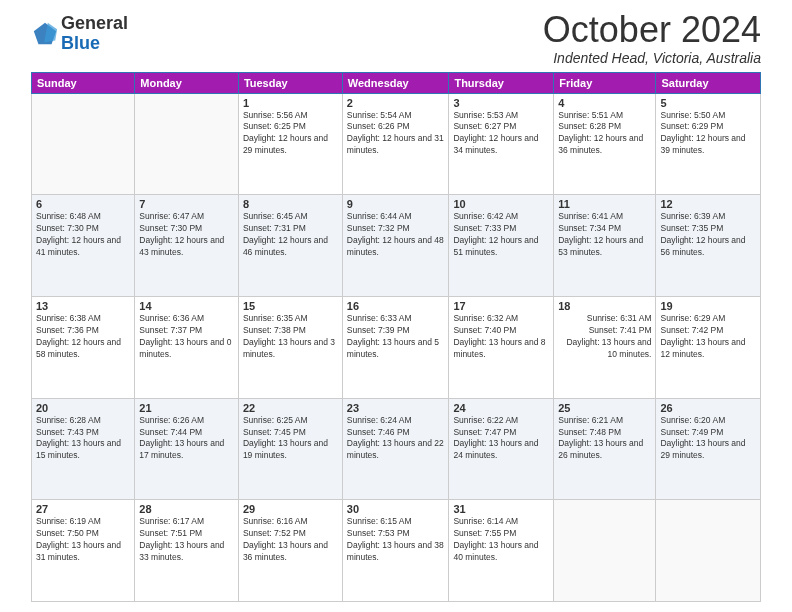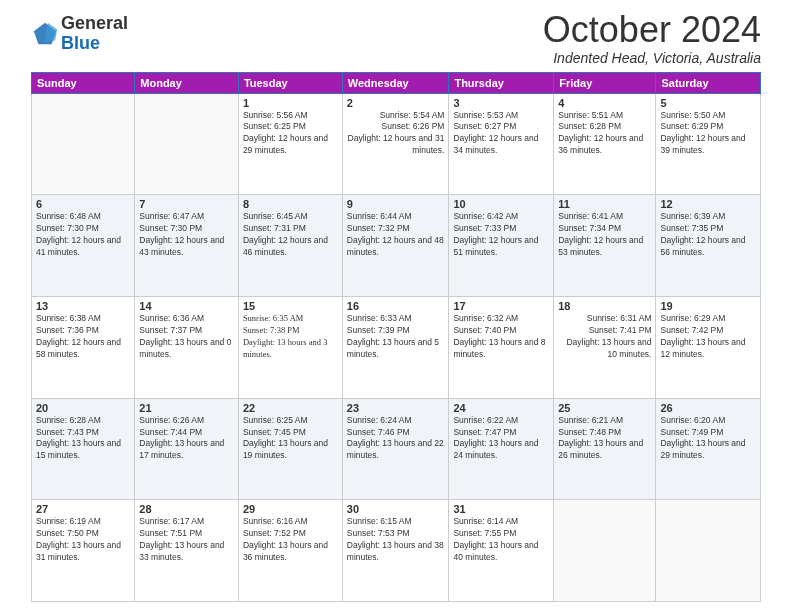--- a/index.html
+++ b/index.html
@@ -142,21 +142,21 @@
           <td class="empty"></td>
           <td class="empty"></td>
           <td>
             <span class="day-num">1</span>
             <div class="day-info" style="white-space: pre-line;">Sunrise: 5:56 AM
 Sunset: 6:25 PM
 Daylight: 12 hours and 29 minutes.</div>
           </td>
           <td>
             <span class="day-num">2</span>
-            <div class="day-info" style="white-space: pre-line; text-align: right;">Sunrise: 5:54 AM
+            <div class="day-info" style="white-space: pre-line;">Sunrise: 5:54 AM
 Sunset: 6:26 PM
 Daylight: 12 hours and 31 minutes.</div>
           </td>
           <td>
             <span class="day-num">3</span>
             <div class="day-info" style="white-space: pre-line;">Sunrise: 5:53 AM
 Sunset: 6:27 PM
 Daylight: 12 hours and 34 minutes.</div>
           </td>
           <td>
@@ -224,21 +224,21 @@
 Daylight: 12 hours and 58 minutes.</div>
           </td>
           <td>
             <span class="day-num">14</span>
             <div class="day-info" style="white-space: pre-line;">Sunrise: 6:36 AM
 Sunset: 7:37 PM
 Daylight: 13 hours and 0 minutes.</div>
           </td>
           <td>
             <span class="day-num">15</span>
-            <div class="day-info" style="white-space: pre-line; font-family: Liberation Serif, serif;">Sunrise: 6:35 AM
+            <div class="day-info" style="white-space: pre-line;">Sunrise: 6:35 AM
 Sunset: 7:38 PM
 Daylight: 13 hours and 3 minutes.</div>
           </td>
           <td>
             <span class="day-num">16</span>
             <div class="day-info" style="white-space: pre-line;">Sunrise: 6:33 AM
 Sunset: 7:39 PM
 Daylight: 13 hours and 5 minutes.</div>
           </td>
           <td>

